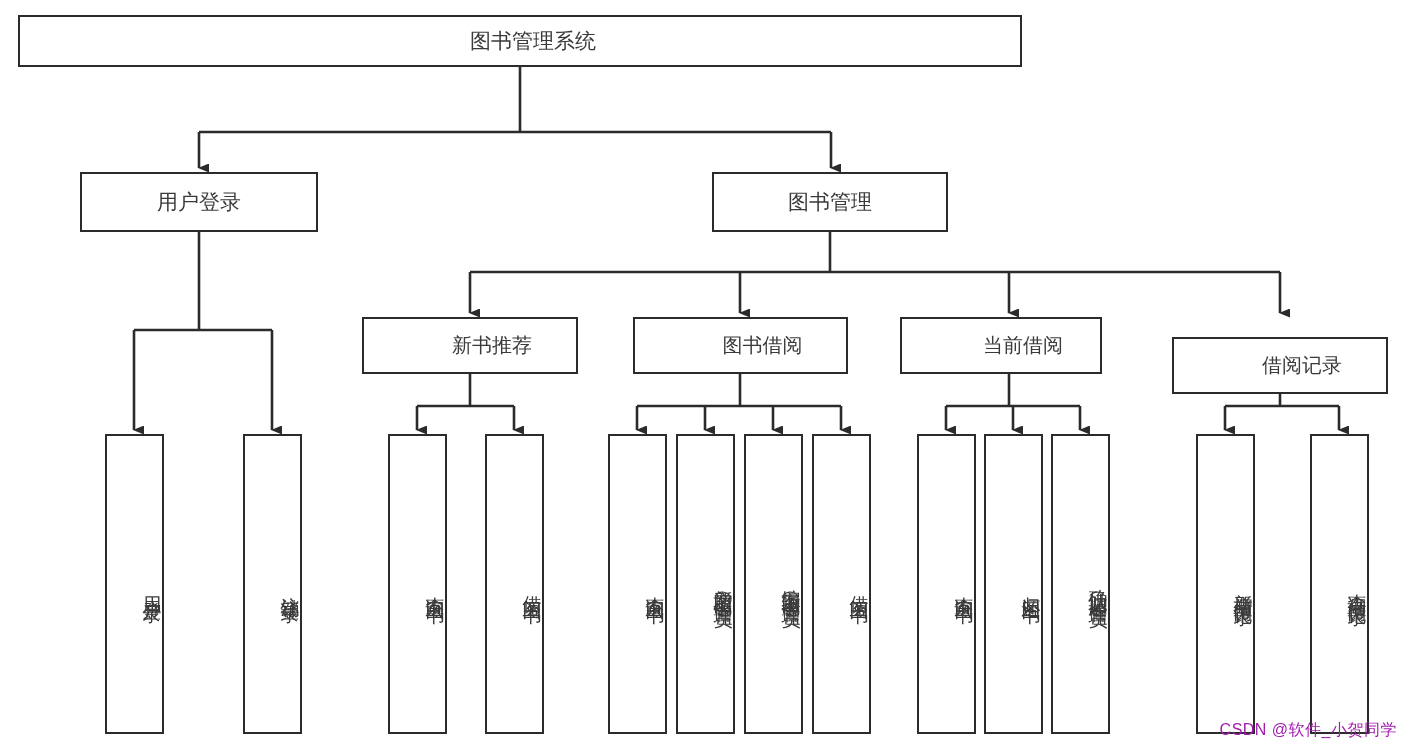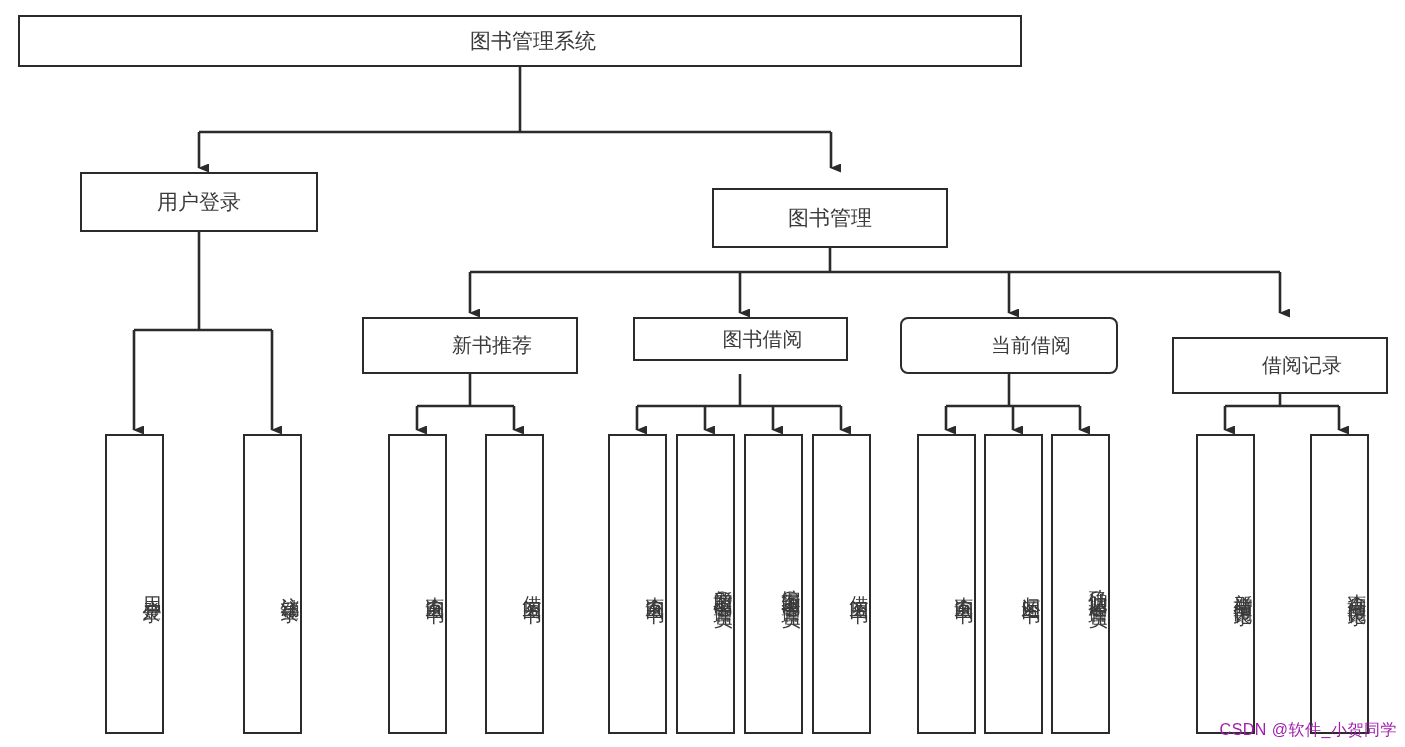--- a/index.html
+++ b/index.html
@@ -131,31 +131,31 @@
     </g>
   </svg>
 
   <div class="node root" style="left:18px; top:15px; width:1004px; height:52px;">
     <span class="node-label">图书管理系统</span>
   </div>
 
   <div class="node level2" style="left:80px; top:172px; width:238px; height:60px;">
     <span class="node-label">用户登录</span>
   </div>
-  <div class="node level2" style="left:712px; top:172px; width:236px; height:60px;margin-top:16px;">
+  <div class="node level2" style="left:712px; top:172px; width:236px; height:60px;">
     <span class="node-label">图书管理</span>
   </div>
 
   <div class="node level3" style="left:362px; top:317px; width:216px; height:57px;">
     <span class="node-label">新书推荐</span>
   </div>
-  <div class="node level3" style="left:633px; top:317px; width:215px; height:44px;">
+  <div class="node level3" style="left:633px; top:317px; width:215px; height:57px;">
     <span class="node-label">图书借阅</span>
   </div>
-  <div class="node level3" style="left:900px; top:317px; width:218px; height:57px;border-radius:8px;">
+  <div class="node level3" style="left:900px; top:317px; width:202px; height:57px;">
     <span class="node-label">当前借阅</span>
   </div>
   <div class="node level3" style="left:1172px; top:317px; width:216px; height:57px;margin-top:20px;">
     <span class="node-label">借阅记录</span>
   </div>
 
   <div class="node leaf" style="left:105px; top:434px; width:59px; height:300px;">
     <span class="node-label">用户登录</span>
   </div>
   <div class="node leaf" style="left:243px; top:434px; width:59px; height:300px;">

